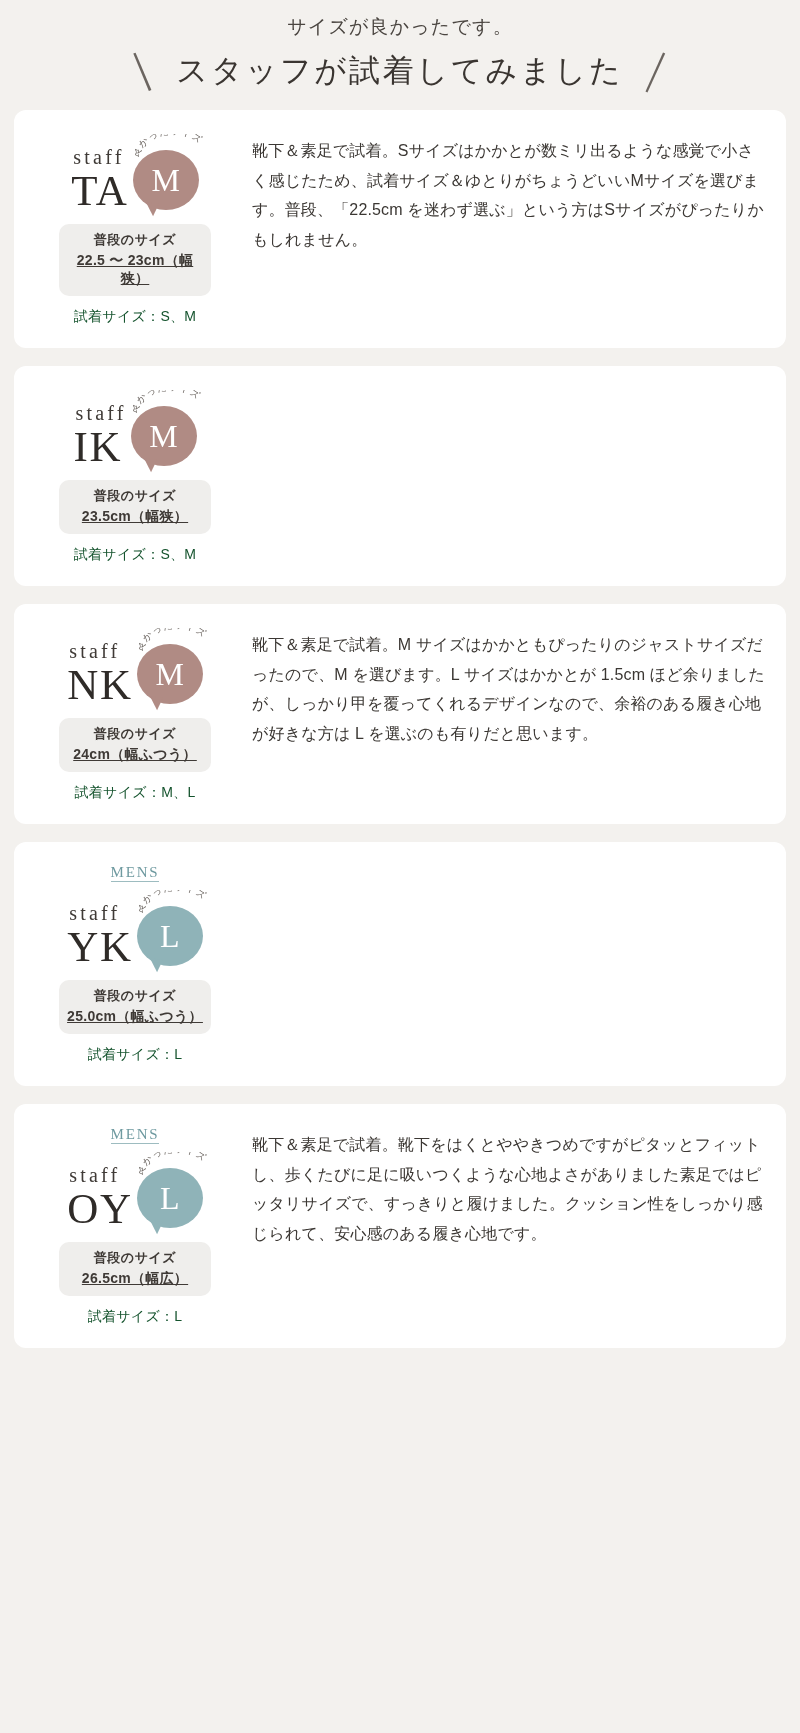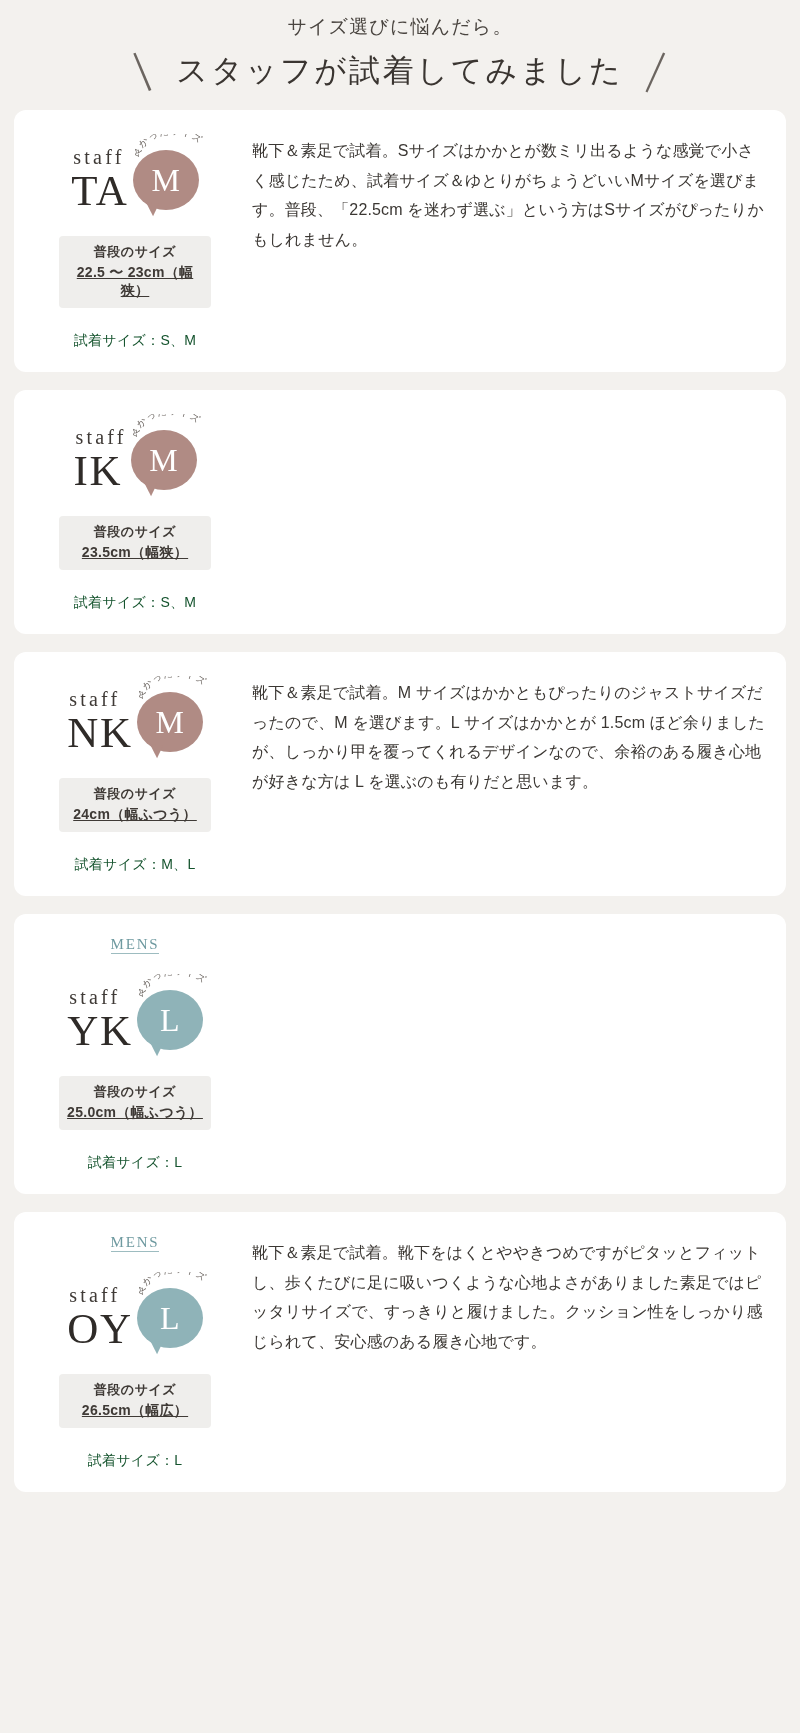--- a/index.html
+++ b/index.html
@@ -65,21 +65,20 @@
     box-sizing: border-box;
   }
 
   
   .staff-col {
     width: 214px;
     flex: 0 0 214px;
     display: flex;
     flex-direction: column;
     align-items: center;
-    gap: 12px;
   }
   .mens-tag {
     font-family: "Liberation Serif", serif;
     font-size: 15px;
     letter-spacing: 0.12em;
     color: #6f9aa0;
     border-bottom: 1.5px solid #9dbcc0;
     padding-bottom: 0;
     margin-bottom: 6px;
     align-self: center;
@@ -155,21 +154,21 @@
     height: 0;
     border-left: 9px solid transparent;
     border-right: 4px solid transparent;
     border-top: 13px solid currentColor;
     transform: rotate(8deg);
   }
 
   .usual-size {
     margin-top: 12px;
     background: #efeeec;
-    border-radius: 4px;
+    border-radius: 10px;
     width: 152px;
     box-sizing: border-box;
     padding: 7px 4px 8px 4px;
     text-align: center;
   }
   .usual-size .usual-label {
     font-size: 13px;
     font-weight: bold;
     letter-spacing: 0.04em;
     color: #3f3a36;
@@ -201,21 +200,21 @@
     font-size: 16px;
     line-height: 1.85;
     color: #3b3733;
     letter-spacing: 0.01em;
   }
 </style>
 </head>
 <body>
 
 <div class="page-header">
-  <div class="header-sub">サイズ選びに悩んだら。</div>
+  <div class="header-sub">サイズが良かったです。</div>
   <div class="header-main-row">
     <span class="slash left">＼</span>
     <span class="header-main">スタッフが試着してみました</span>
     <span class="slash right">／</span>
   </div>
 </div>
 
 <div class="cards">
 
   <div class="card">

